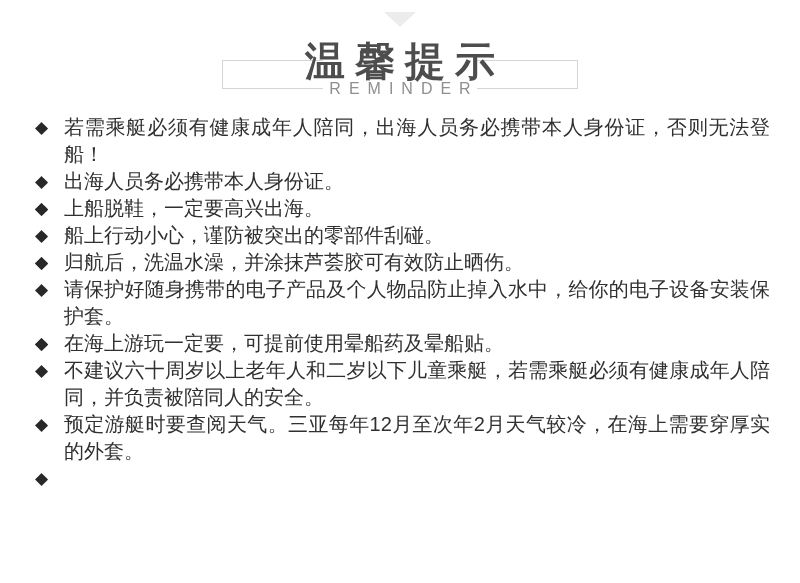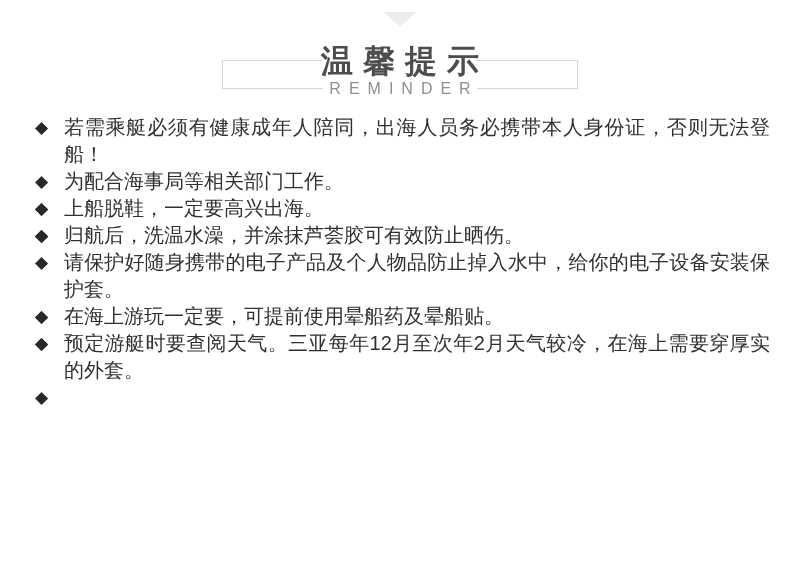--- a/index.html
+++ b/index.html
@@ -16,21 +16,21 @@
   .triangle {
     position:absolute; top:12px; left:50%; margin-left:-16px;
     width:0; height:0;
     border-left:16px solid transparent;
     border-right:16px solid transparent;
     border-top:15px solid #ececec;
   }
   .title {
     position:absolute; top:44px; left:0; right:0;
     margin:0; text-align:center;
-    font-size:32px; line-height:34px; font-weight:bold;
+    font-size:40px; line-height:34px; font-weight:bold;
     letter-spacing:10px; text-indent:10px;
     color:#4d4d4d;
   }
   .bracket-left, .bracket-right {
     position:absolute; top:60px; width:100px; height:27px;
     border:1px solid #d5d5d5;
   }
   .bracket-left  { left:222px;  border-right:none; }
   .bracket-right { right:222px; border-left:none; }
   .subtitle {
@@ -75,34 +75,35 @@
   </div>
 
   <ul class="tips" id="tips-list">
     <li class="tip">
       <span class="bullet">◆</span>
       <span class="tip-text">若需乘艇必须有健康成年人陪同，出海人员务必携带本人身份证，否则无法登船！</span>
     </li>
 
     <li class="tip">
       <span class="bullet">◆</span>
-      <span class="tip-text">为配合海事局等相关部门工作。</span>
+      <span class="tip-text">出海人员务必携带本人身份证。</span>
     </li>
 
     <li class="tip">
       <span class="bullet">◆</span>
     </li>
 
     <li class="tip">
       <span class="bullet">◆</span>
       <span class="tip-text">上船脱鞋，一定要高兴出海。</span>
     </li>
 
     <li class="tip">
       <span class="bullet">◆</span>
+      <span class="tip-text">船上行动小心，谨防被突出的零部件刮碰。</span>
     </li>
 
     <li class="tip">
       <span class="bullet">◆</span>
     </li>
 
     <li class="tip">
       <span class="bullet">◆</span>
       <span class="tip-text">归航后，洗温水澡，并涂抹芦荟胶可有效防止晒伤。</span>
     </li>
@@ -116,20 +117,21 @@
       <span class="bullet">◆</span>
     </li>
 
     <li class="tip">
       <span class="bullet">◆</span>
       <span class="tip-text">在海上游玩一定要，可提前使用晕船药及晕船贴。</span>
     </li>
 
     <li class="tip">
       <span class="bullet">◆</span>
+      <span class="tip-text">不建议六十周岁以上老年人和二岁以下儿童乘艇，若需乘艇必须有健康成年人陪同，并负责被陪同人的安全。</span>
     </li>
 
     <li class="tip">
       <span class="bullet">◆</span>
       <span class="tip-text">预定游艇时要查阅天气。三亚每年12月至次年2月天气较冷，在海上需要穿厚实的外套。</span>
     </li>
 
     <li class="tip">
       <span class="bullet">◆</span>
     </li>

